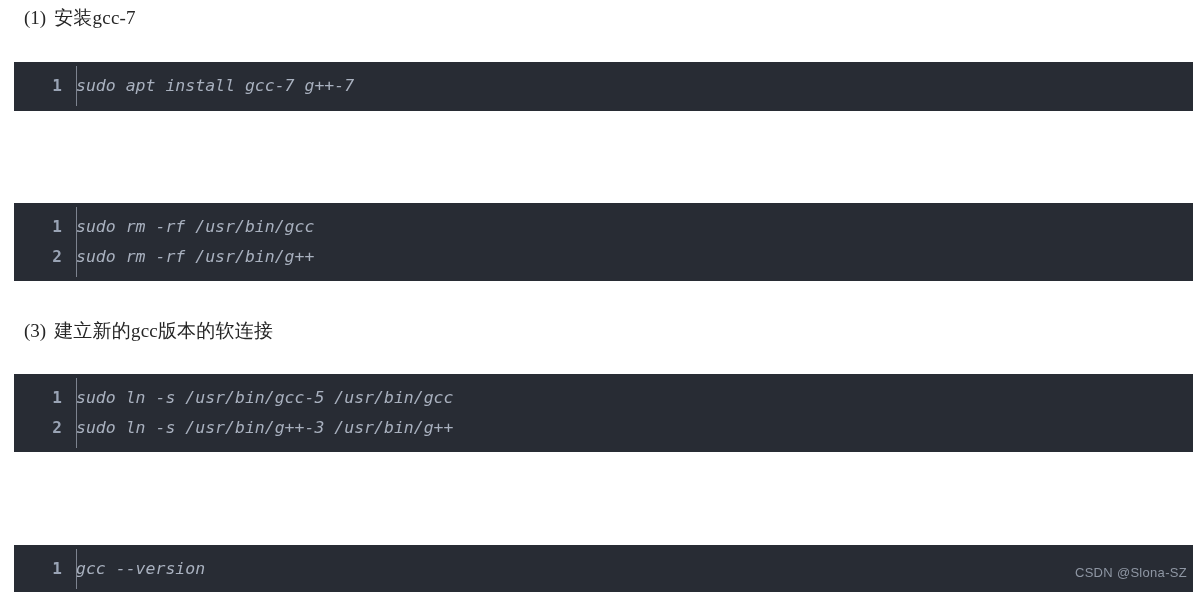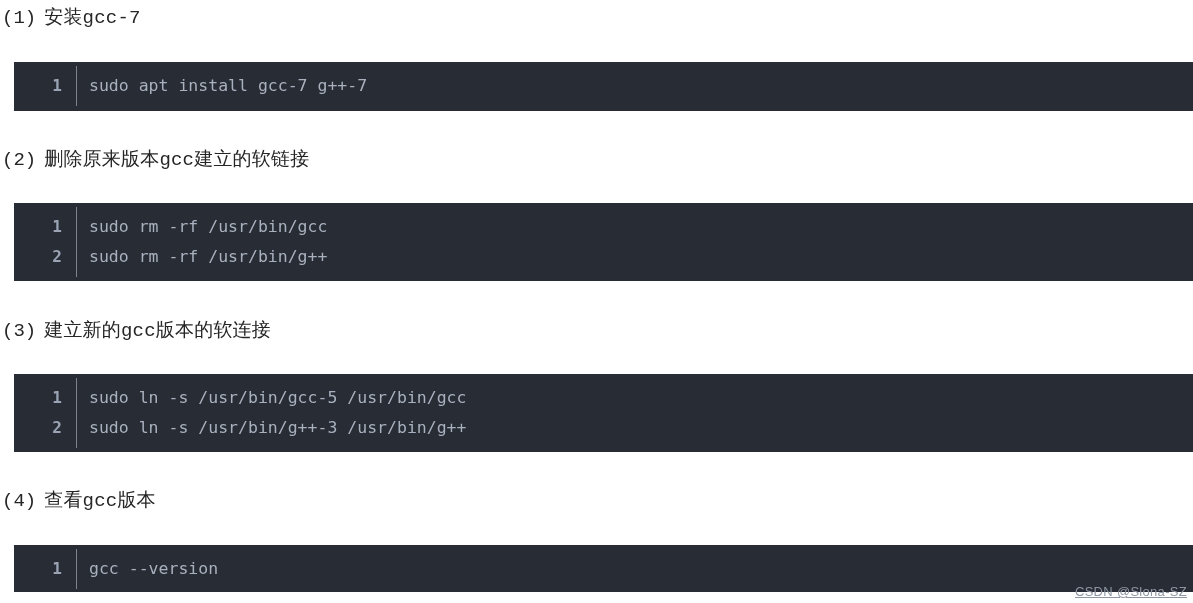--- a/index.html
+++ b/index.html
@@ -17,27 +17,27 @@
 
   .page {
     position: relative;
     width: 1193px;
     height: 603px;
     background: #ffffff;
   }
 
   .step-heading {
     color: #262626;
-    font-family: Liberation Mono, monospace;
+    font-family: Liberation Serif, serif;
     font-size: 19px;
     line-height: 24px;
     letter-spacing: 0.2px;
     white-space: nowrap;
     position: absolute;
-    left: 2px;
+    left: 24px;
   }
   .step-heading .step-num {
     letter-spacing: 0px;
   }
   .step-heading .step-gap {
     display: inline-block;
     width: 8px;
   }
 
   .code-block {
@@ -67,66 +67,62 @@
     color: #9aa4b5;
     font-family: "DejaVu Sans Mono", "Liberation Mono", monospace;
     font-size: 16px;
     font-weight: bold;
     padding-right: 14px;
     box-sizing: content-box;
     user-select: none;
   }
   .code-text {
     color: #a9b1bf;
-    padding-left: 13px;
     flex: 1 1 auto;
+    font-style: italic;
   }
   .gutter-rule {
     position: absolute;
     left: 62px;
     top: 4px;
     bottom: 4px;
     width: 1px;
     background: #9aa0ad;
     opacity: 0.75;
   }
 
   .watermark {
     position: absolute;
     right: 6px;
-    bottom: 4px;
+    bottom: 23px;
     color: #8e96a3;
     font-family: "Liberation Sans", sans-serif;
     font-size: 13px;
     letter-spacing: 0.3px;
     white-space: nowrap;
-    text-decoration: underline;
   }
 </style>
 </head>
 <body>
 
 <div class="page">
 
   <div class="step-heading" style="top:6px;">
     <span class="step-num">(1)</span><span class="step-gap"></span><span>安装gcc-7</span>
   </div>
   <div class="code-block" style="top:62px;height:49px;">
     <div class="code-inner" style="padding-top:9px;padding-bottom:9px;">
       <div class="gutter-rule"></div>
       <div class="code-line">
         <span class="ln">1</span>
         <span class="code-text">sudo apt install gcc-7 g++-7</span>
       </div>
     </div>
   </div>
 
-  <div class="step-heading" style="top:148px;">
-    <span class="step-num">(2)</span><span class="step-gap"></span><span>删除原来版本gcc建立的软链接</span>
-  </div>
   <div class="code-block" style="top:203px;height:78px;">
     <div class="code-inner" style="padding-top:9px;padding-bottom:9px;">
       <div class="gutter-rule"></div>
       <div class="code-line">
         <span class="ln">1</span>
         <span class="code-text">sudo rm -rf /usr/bin/gcc</span>
       </div>
       <div class="code-line">
         <span class="ln">2</span>
         <span class="code-text">sudo rm -rf /usr/bin/g++</span>
@@ -144,23 +140,20 @@
         <span class="ln">1</span>
         <span class="code-text">sudo ln -s /usr/bin/gcc-5 /usr/bin/gcc</span>
       </div>
       <div class="code-line">
         <span class="ln">2</span>
         <span class="code-text">sudo ln -s /usr/bin/g++-3 /usr/bin/g++</span>
       </div>
     </div>
   </div>
 
-  <div class="step-heading" style="top:489px;">
-    <span class="step-num">(4)</span><span class="step-gap"></span><span>查看gcc版本</span>
-  </div>
   <div class="code-block" style="top:545px;height:47px;">
     <div class="code-inner" style="padding-top:9px;padding-bottom:9px;">
       <div class="gutter-rule"></div>
       <div class="code-line">
         <span class="ln">1</span>
         <span class="code-text">gcc --version</span>
       </div>
     </div>
   </div>
 

